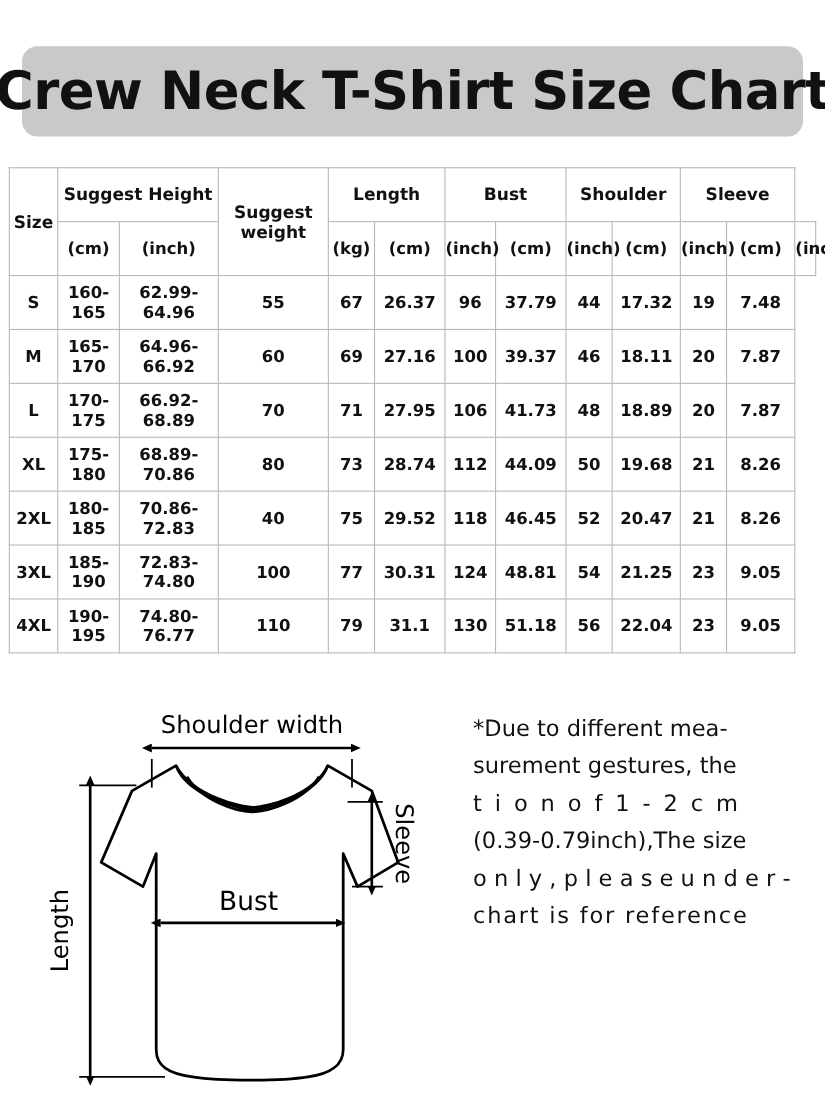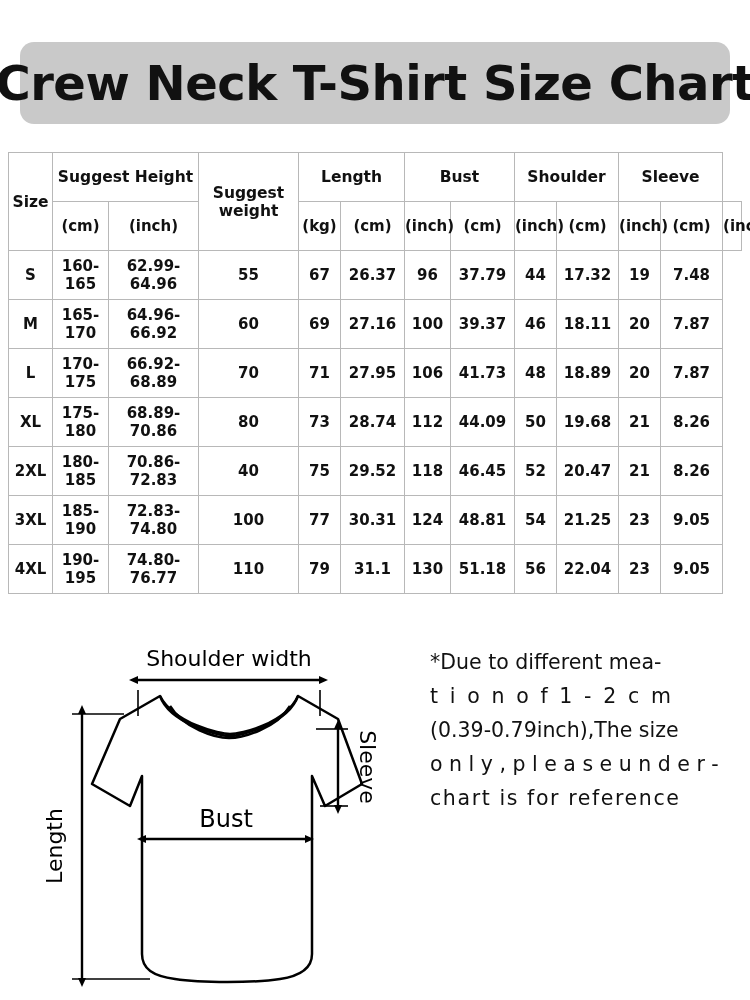--- a/index.html
+++ b/index.html
@@ -326,20 +326,21 @@
         <line x1="52" y1="355" x2="130" y2="355" stroke="#000" stroke-width="1.6"></line>
         <line x1="62" y1="90" x2="62" y2="355" stroke="#000" stroke-width="2.4" marker-start="url(#arrL)" marker-end="url(#arrR)"></line>
         <text x="42" y="222" text-anchor="middle" font-family="DejaVu Sans, sans-serif" font-size="22" fill="#000" transform="rotate(-90 42 222)">Length</text>
       </g>
     </svg>
   </div>
 
   <div class="note">
     <p>
       <span class="ln">*Due to different mea-</span>
+      <span class="ln">surement gestures, the</span>
       <span class="ln sp">t i o n   o f   1 - 2 c m</span>
       <span class="ln">(0.39-0.79inch),The size</span>
       <span class="ln">o n l y ,   p l e a s e   u n d e r -</span>
       <span class="ln sp2">chart is for reference</span>
     </p>
   </div>
 
 </div>
 
 </body></html>

